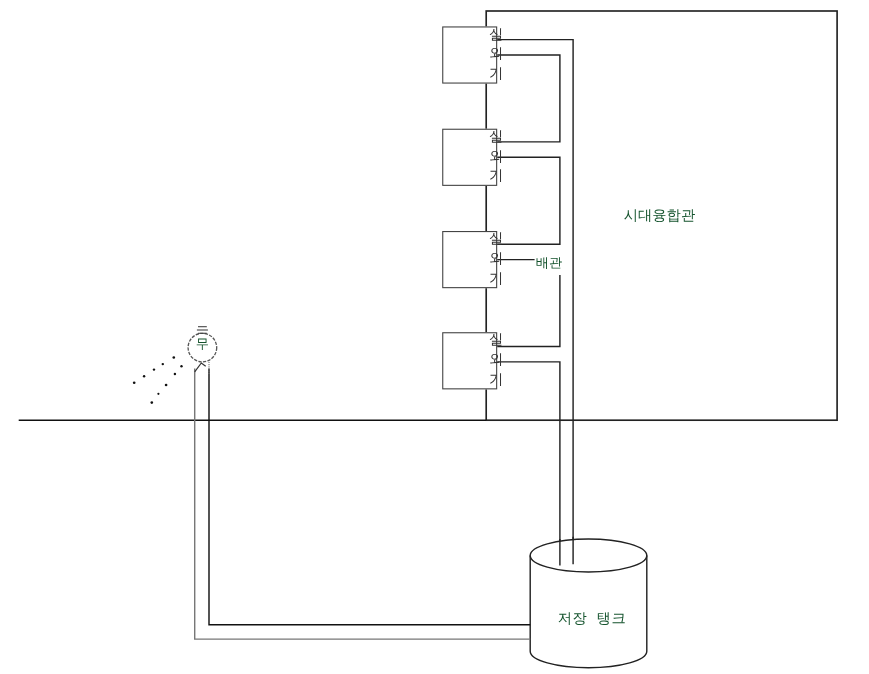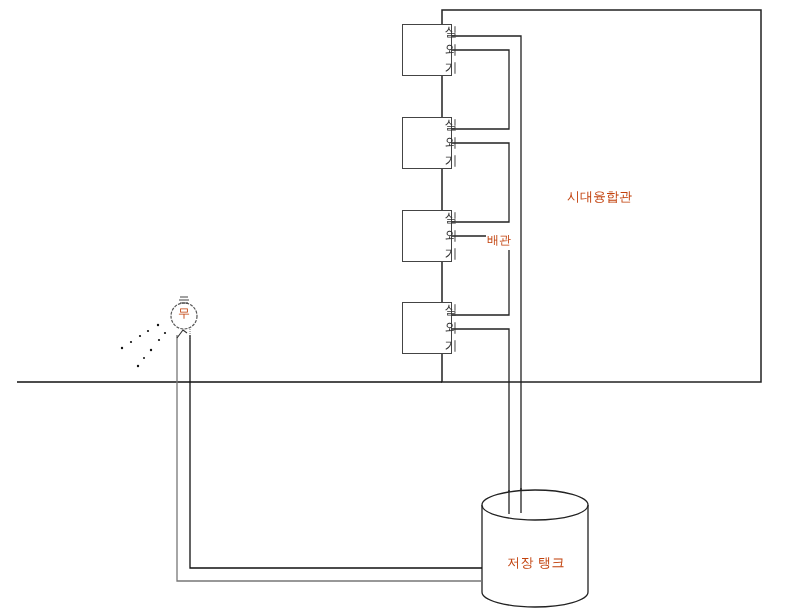--- a/index.html
+++ b/index.html
@@ -16,22 +16,22 @@
     }
     #canvas {
       position: absolute;
       left: 0;
       top: 0;
       width: 790px;
       height: 613px;
     }
     .label {
       position: absolute;
-      color: #c2410c;
-      font-family: Liberation Sans, sans-serif;
+      color: #14532d;
+      font-family: Liberation Mono, monospace;
       white-space: nowrap;
       line-height: 1;
     }
     .unit-box {
       position: absolute;
       width: 23px;
       height: 52px;
       border: 1px solid #444444;
       background: #ffffff;
       box-sizing: border-box;

